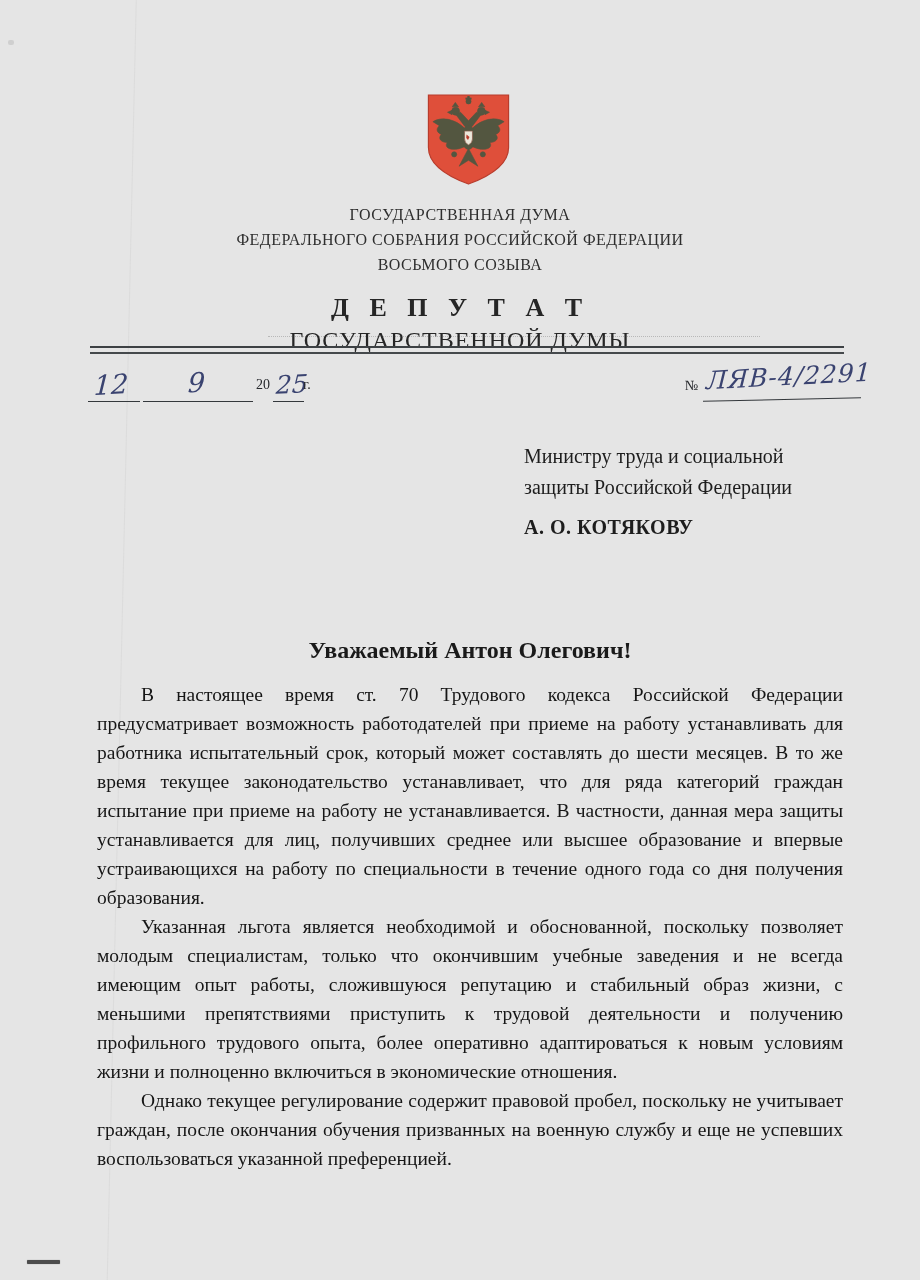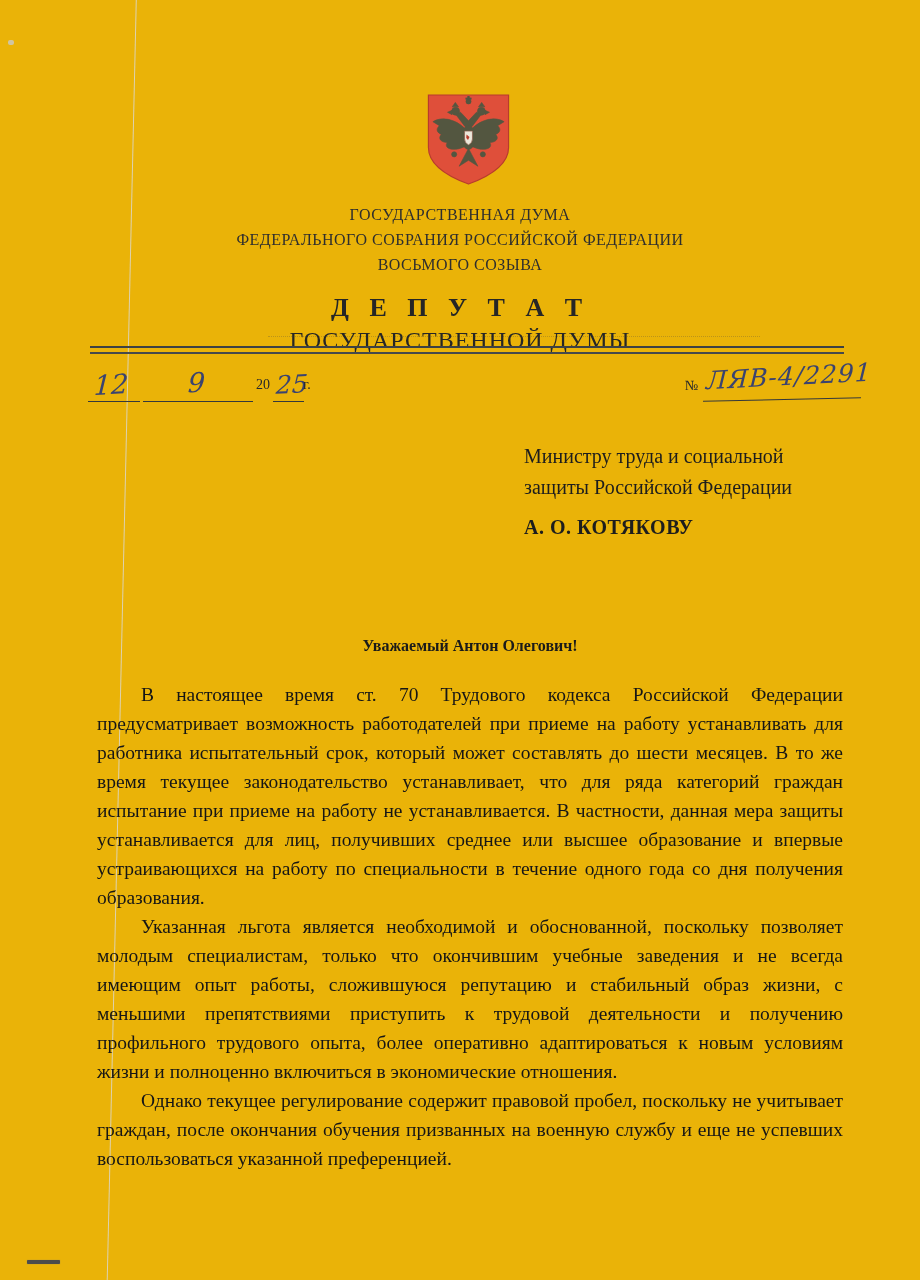--- a/index.html
+++ b/index.html
@@ -4,21 +4,21 @@
 <style>
   html,body{margin:0;padding:0;}
   body{
     width:920px;height:1280px;
     background:#ffffff;
     font-family:"Liberation Serif","DejaVu Serif",serif;
     color:#1c1c1c;
     position:relative;
     overflow:hidden;
   }
-  .page{position:absolute;inset:0;background:#eab308;}
+  .page{position:absolute;inset:0;background:#e5e5e5;}
 
   
   .fold-line{
     position:absolute;left:136px;top:-10px;height:1310px;width:1px;
     background:#dadada;opacity:.8;
     transform:rotate(1.3deg);transform-origin:top left;
   }
   .speck-topleft{
     position:absolute;left:8px;top:40px;width:6px;height:5px;
     background:#c9c9c9;border-radius:2px;opacity:.8;
@@ -69,21 +69,21 @@
   .lbl-gsuffix{left:303px;top:377px;}
   .lbl-numsign{left:685px;top:378px;}
 
   
   .addressee{position:absolute;left:524px;top:441px;width:330px;font-size:20px;line-height:31px;color:#1d1d1d;}
   .addressee .name{margin-top:9px;font-weight:bold;letter-spacing:.5px;}
 
   
   .salutation{
     position:absolute;left:97px;top:637px;width:746px;
-    text-align:center;font-weight:bold;font-size:16px;color:#1a1a1a;
+    text-align:center;font-weight:bold;font-size:24px;color:#1a1a1a;
   }
   .body-text{
     position:absolute;left:97px;top:680px;width:746px;
     font-size:19.5px;line-height:29px;text-align:justify;color:#161616;
   }
   .body-text p{margin:0;text-indent:44px;}
   .body-text p + p{}
 </style>
 </head>
 <body>

